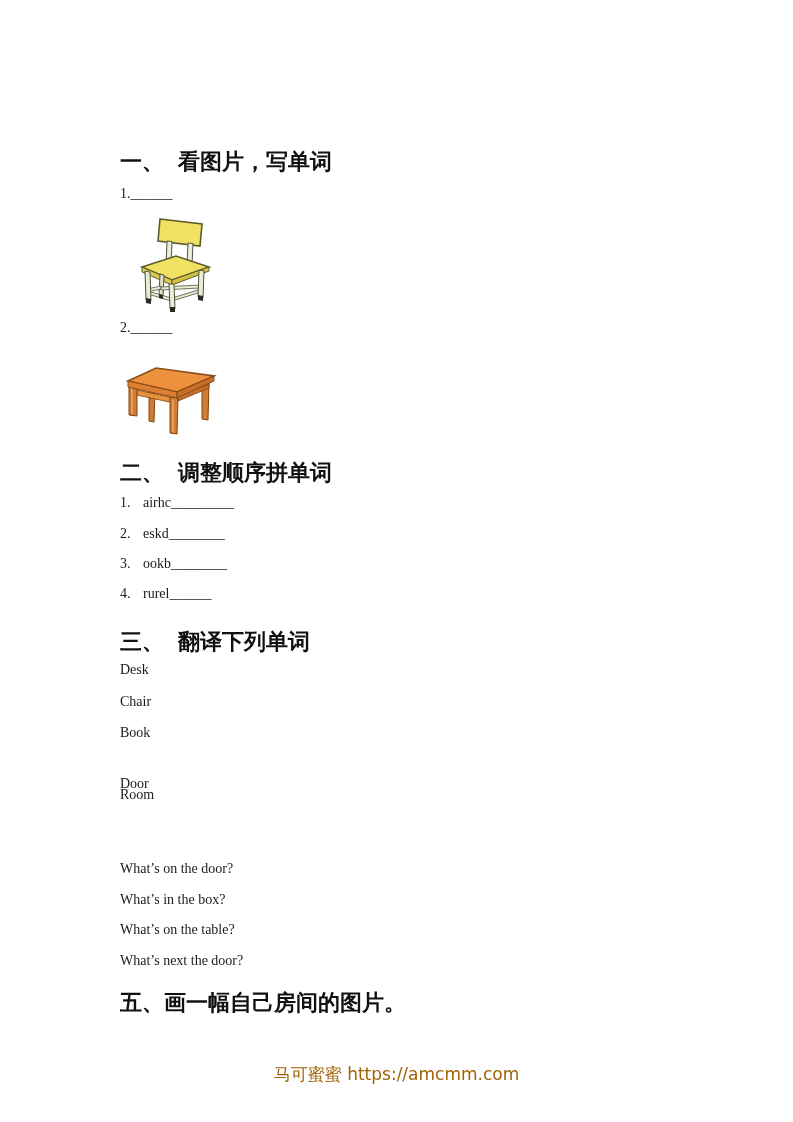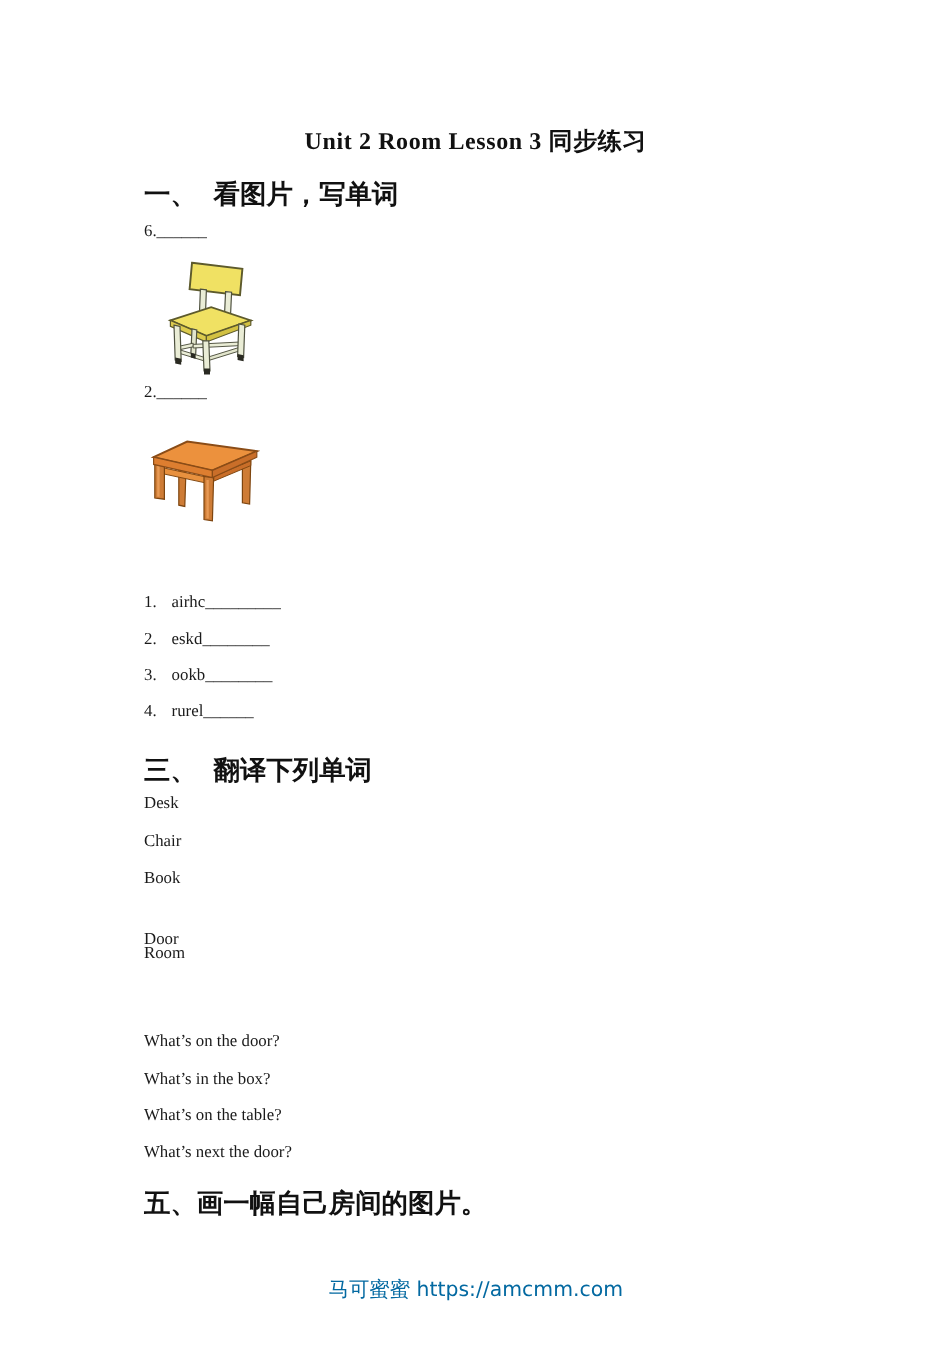--- a/index.html
+++ b/index.html
@@ -44,37 +44,36 @@
   .scramble-row .item-num {
     display: inline-block;
     width: 23px;
   }
   .footer {
     left: 0;
     top: 1063px;
     width: 793px;
     text-align: center;
     font-size: 17px;
-    color: #0369a1;
+    color: #a16207;
     font-family: "DejaVu Sans", "Liberation Sans", sans-serif;
   }
   .illustration { position: absolute; }
 </style>
 </head>
 <body>
 
 <div class="page">
 
-  <div class="abs doc-title">Unit 2 Room Lesson 3 同步练习</div>
 
   <div class="abs sec-heading" style="top:147px;">
     <span class="sec-num">一、</span><span>看图片，写单词</span>
   </div>
 
-  <div class="abs body-text" style="top:186px;">6.______</div>
+  <div class="abs body-text" style="top:186px;">1.______</div>
 
   <svg class="illustration" style="left:136px; top:214px;" width="80" height="102" viewBox="0 0 80 102">
 
     <polygon points="24,5 66,10 64,32 22,27" fill="#F0E163" stroke="#5d5a2c" stroke-width="1.6"></polygon>
 
     <polygon points="31,27 36,27.5 35,53 30,52" fill="#EAEDD6" stroke="#4f5240" stroke-width="1"></polygon>
     <polygon points="52,29 57,29.5 56,51 51,50" fill="#EAEDD6" stroke="#4f5240" stroke-width="1"></polygon>
 
     <polygon points="6,53 40,42 73,53 36,66" fill="#F0E163" stroke="#5d5a2c" stroke-width="1.6"></polygon>
 
@@ -113,20 +112,23 @@
 
     <polygon points="6,24 8,24 8,50 6,50" fill="#E89A55"></polygon>
     <polygon points="47,36 49,36 49,68 47,68" fill="#E89A55"></polygon>
 
     <polygon points="3,17 31,4 89,12 52,28" fill="#EC913D" stroke="#8a4c17" stroke-width="1.6"></polygon>
 
     <polygon points="3,17 52,28 52,34 3,23" fill="#DD7E30" stroke="#8a4c17" stroke-width="1"></polygon>
     <polygon points="52,28 89,12 89,17 52,34" fill="#C96E29" stroke="#8a4c17" stroke-width="1"></polygon>
   </svg>
 
+  <div class="abs sec-heading" style="top:458px;">
+    <span class="sec-num">二、</span><span>调整顺序拼单词</span>
+  </div>
 
   <div class="abs body-text scramble-row" style="top:495px;">
     <span class="item-num">1.</span><span>airhc_________</span>
   </div>
   <div class="abs body-text scramble-row" style="top:526px;">
     <span class="item-num">2.</span><span>eskd________</span>
   </div>
   <div class="abs body-text scramble-row" style="top:556px;">
     <span class="item-num">3.</span><span>ookb________</span>
   </div>

